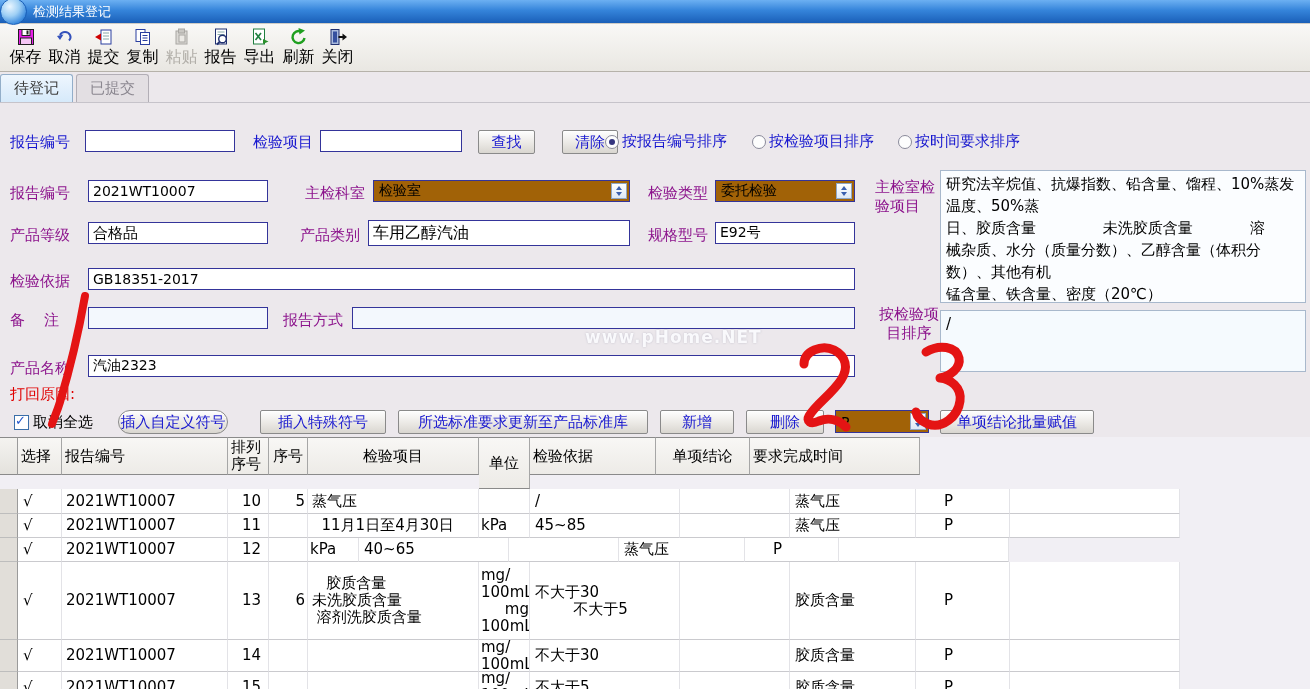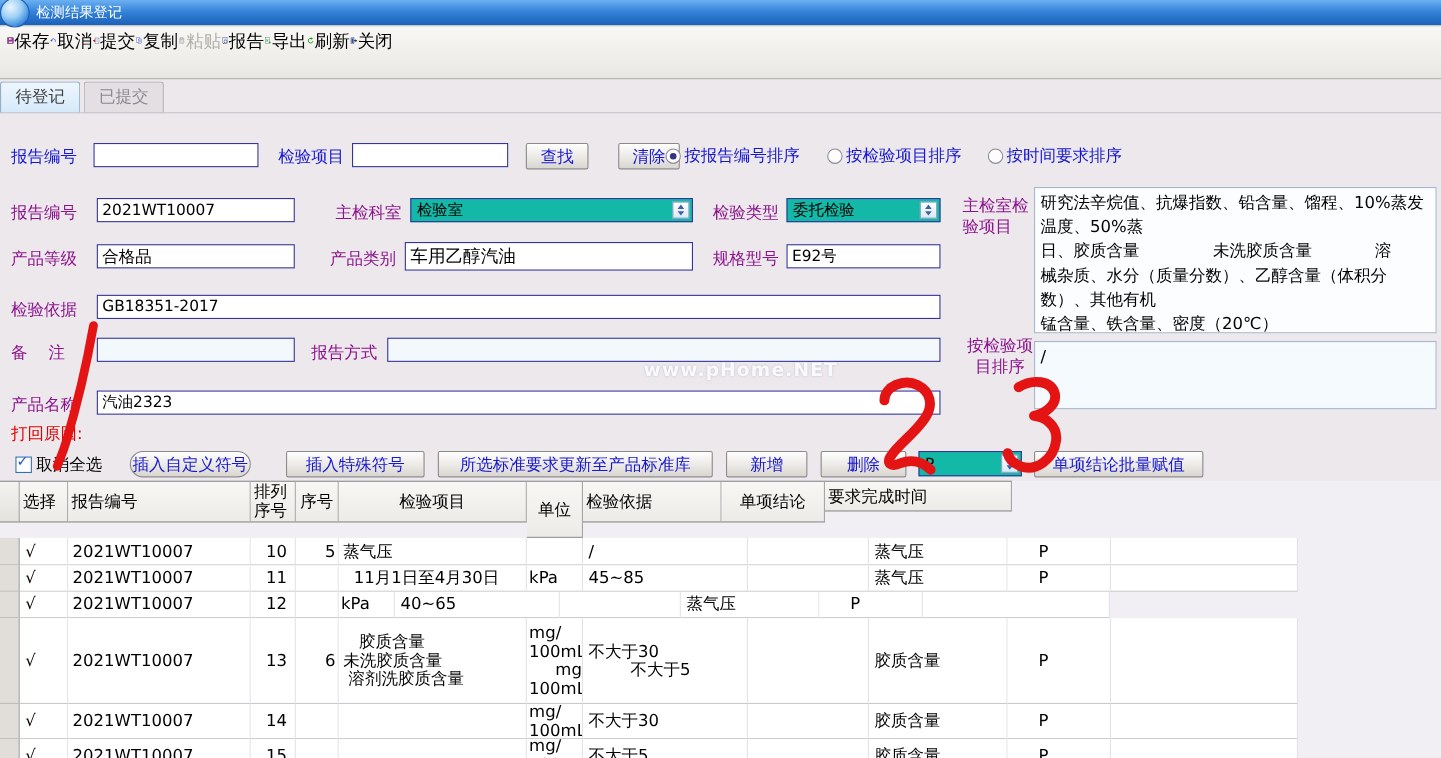--- a/index.html
+++ b/index.html
@@ -11,40 +11,40 @@
     background:linear-gradient(#6cb0f2 0%,#3584da 45%,#1a5fb8 100%);
     color:#fff;font-size:13px;line-height:23px;padding-left:33px;}
   .logo{left:0;top:-2px;width:27px;height:27px;border-radius:50%;
     background:radial-gradient(circle at 35% 30%,#eaf6ff 0%,#9fd0f5 40%,#3a8ade 75%,#1a5fb8 100%);
     border:1px solid #1a5fb8;z-index:6;}
   
   .toolbar{left:0;top:23px;width:1310px;height:49px;
     background:linear-gradient(#f9f8f6,#e9e7e2);
     border-top:1px solid #cfccc5;border-bottom:1px solid #b6b2aa;
     display:flex;align-items:flex-start;padding:3px 0 0 6px;}
-  .tbtn{width:39px;display:flex;flex-direction:row;align-items:center;cursor:default;}
+  .tbtn{width:39px;display:flex;flex-direction:column;align-items:center;cursor:default;}
   .tbtn .ic{width:20px;height:20px;display:block;}
   .tbtn .tl{font-size:16px;color:#000;line-height:19px;white-space:nowrap;}
   .tbtn.disabled .tl{color:#b2afa9;}
   
   .tabbar{left:0;top:74px;width:1310px;height:28px;}
   .tab{display:inline-block;font-size:15px;padding:4px 13px 5px 13px;margin-right:3px;
     border:1px solid #b2aeb6;border-bottom:none;border-radius:3px 3px 0 0;vertical-align:bottom;}
   .tab.active{background:linear-gradient(#eef6fe,#d5e9fa);border-color:#93aec9;color:#3c3c3c;}
   .tab.inactive{background:#e3dfe3;color:#8b8790;}
   .tabline{left:0;top:102px;width:1310px;height:1px;background:#c6c3ca;}
   
   .slbl{color:#1717cf;font-size:15px;white-space:pre;}
   .flbl{color:#8c138c;font-size:15px;white-space:pre;}
   .rlbl{color:#e00000;font-size:15px;}
   
   .inp{border:1px solid #34349a;background:#fff;font-size:14px;padding:1px 4px;height:22px;
        font-family:inherit;color:#000;line-height:18px;overflow:hidden;white-space:nowrap;}
   .inp.empty{background:#f3f8fd;}
-  .sel{border:1px solid #34349a;background:#14b8a6;font-size:14px;display:flex;align-items:center;
+  .sel{border:1px solid #34349a;background:#a16207;font-size:14px;display:flex;align-items:center;
        padding-left:5px;height:22px;position:absolute;box-sizing:border-box;}
   .spin{position:absolute;top:2px;right:2px;bottom:2px;width:16px;
        background:linear-gradient(#ffffff,#dde8f6);border:1px solid #8ea7c8;
        display:flex;flex-direction:column;align-items:center;justify-content:center;box-sizing:border-box;}
   .spin::before{content:"";border:3px solid transparent;border-bottom:4px solid #3a5fae;margin-bottom:1px;}
   .spin::after{content:"";border:3px solid transparent;border-top:4px solid #3a5fae;margin-top:1px;}
   .txa{border:1px solid #a8b8cc;background:#fbfdff;font-size:15px;padding:2px 5px;color:#000;
        white-space:pre-wrap;overflow:hidden;line-height:22px;}
   
   .btn{height:24px;border:1px solid #8a8a8a;border-radius:2px;color:#1717cf;font-size:15px;
@@ -247,21 +247,21 @@
     <div class="trow thead">
       <div class="rowhdr" style="height: 38px;"></div>
       <div class="th" style="width: 44px; height: 38px; justify-content: flex-start;">选择</div>
       <div class="th" style="width: 166px; height: 38px; justify-content: flex-start;">报告编号</div>
       <div class="th" style="width: 41px; height: 38px; justify-content: center;">排列序号</div>
       <div class="th" style="width: 39px; height: 38px; justify-content: center;">序号</div>
       <div class="th" style="width: 171px; height: 38px; justify-content: center;">检验项目</div>
       <div class="th" style="width: 51px; height: 52px; justify-content: center;">单位</div>
       <div class="th" style="width: 126px; height: 38px; justify-content: flex-start;">检验依据</div>
       <div class="th" style="width: 94px; height: 38px; justify-content: center;">单项结论</div>
-      <div class="th" style="width: 170px; height: 28px; justify-content: flex-start;">要求完成时间</div>
+      <div class="th" style="width: 170px; height: 38px; justify-content: flex-start;">要求完成时间</div>
     </div>
     <div class="trow">
       <div class="rowhdr" style="height: 25px;"></div>
       <div class="td" style="width: 44px; height: 25px; justify-content: flex-start; padding: 0px 0px 0px 5px;">√</div>
       <div class="td" style="width: 166px; height: 25px; justify-content: flex-start; padding: 0px 0px 0px 4px;">2021WT10007</div>
       <div class="td" style="width: 41px; height: 25px; justify-content: flex-end; padding: 0px 7px 0px 0px;">10</div>
       <div class="td" style="width: 39px; height: 25px; justify-content: flex-end; padding: 0px 2px 0px 0px;">5</div>
       <div class="td" style="width: 171px; height: 25px; justify-content: flex-start; padding: 0px 0px 0px 4px;">蒸气压</div>
       <div class="td" style="width: 51px; height: 25px; justify-content: flex-start; padding: 0px 0px 0px 2px;"></div>
       <div class="td" style="width: 150px; height: 25px; justify-content: flex-start; padding: 0px 0px 0px 5px;">/</div>

